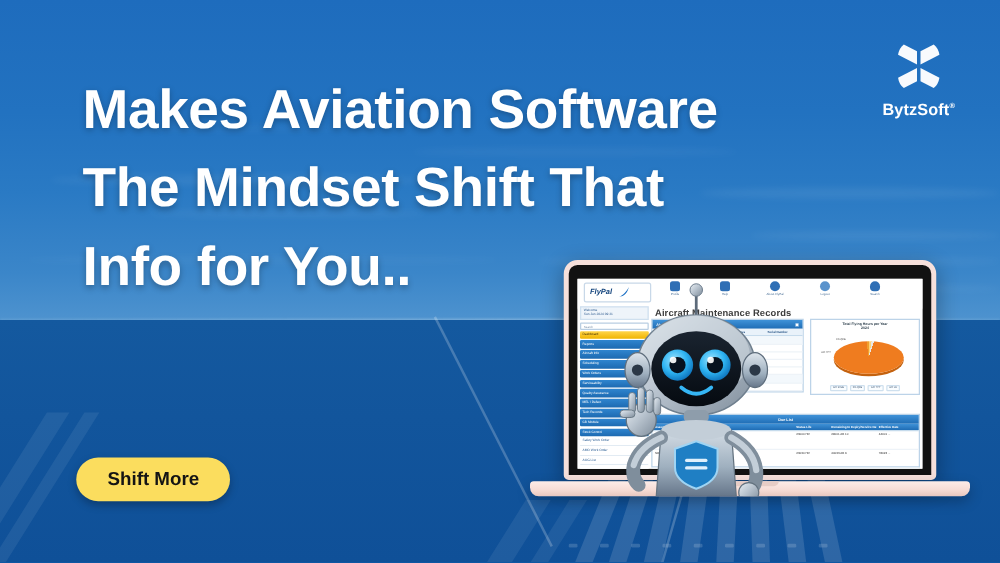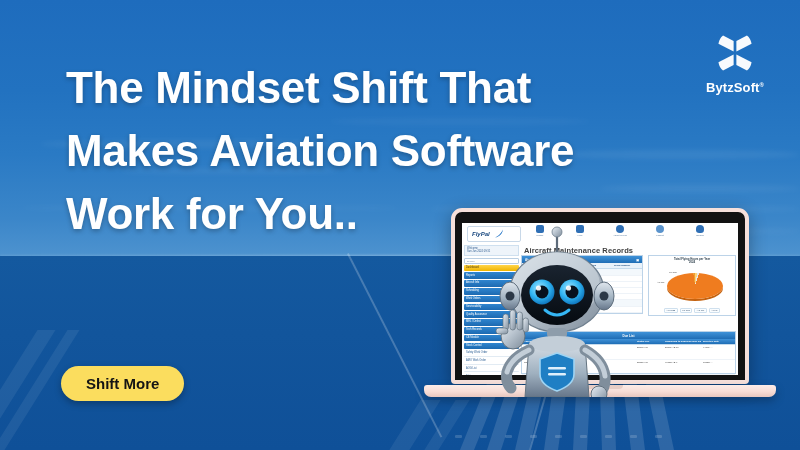--- a/index.html
+++ b/index.html
@@ -271,23 +271,23 @@
         <i style="left:400px"></i>
     </div>
   </div>
 
   <div class="tarmac-streak" style="left:0px;  top:330px; width:18px; height:120px;"></div>
   <div class="tarmac-streak" style="left:30px; top:330px; width:12px; height:120px;"></div>
   <div class="tarmac-streak" style="left:405px;top:400px; width:20px; height:50px;"></div>
   <div class="tarmac-streak" style="left:440px;top:400px; width:14px; height:50px;"></div>
 
   <h1 class="headline">
+    <span class="ln">Makes Aviation Software</span>
     <span class="ln">The Mindset Shift That</span>
-    <span class="ln">Makes Aviation Software</span>
-    <span class="ln">Work for You..</span>
+    <span class="ln">Info for You..</span>
   </h1>
 
   <button class="cta">Shift More</button>
 
   <div class="logo">
     <span>
       <svg width="46" height="46" viewBox="0 0 100 100" aria-hidden="true">
         <g fill="#ffffff">
           <path d="M47 47 L14 30 Q16 18 24 12 L47 24 Z" opacity=".97"></path>
           <path d="M53 47 L53 24 L76 12 Q84 18 86 30 Z" opacity=".97"></path>

